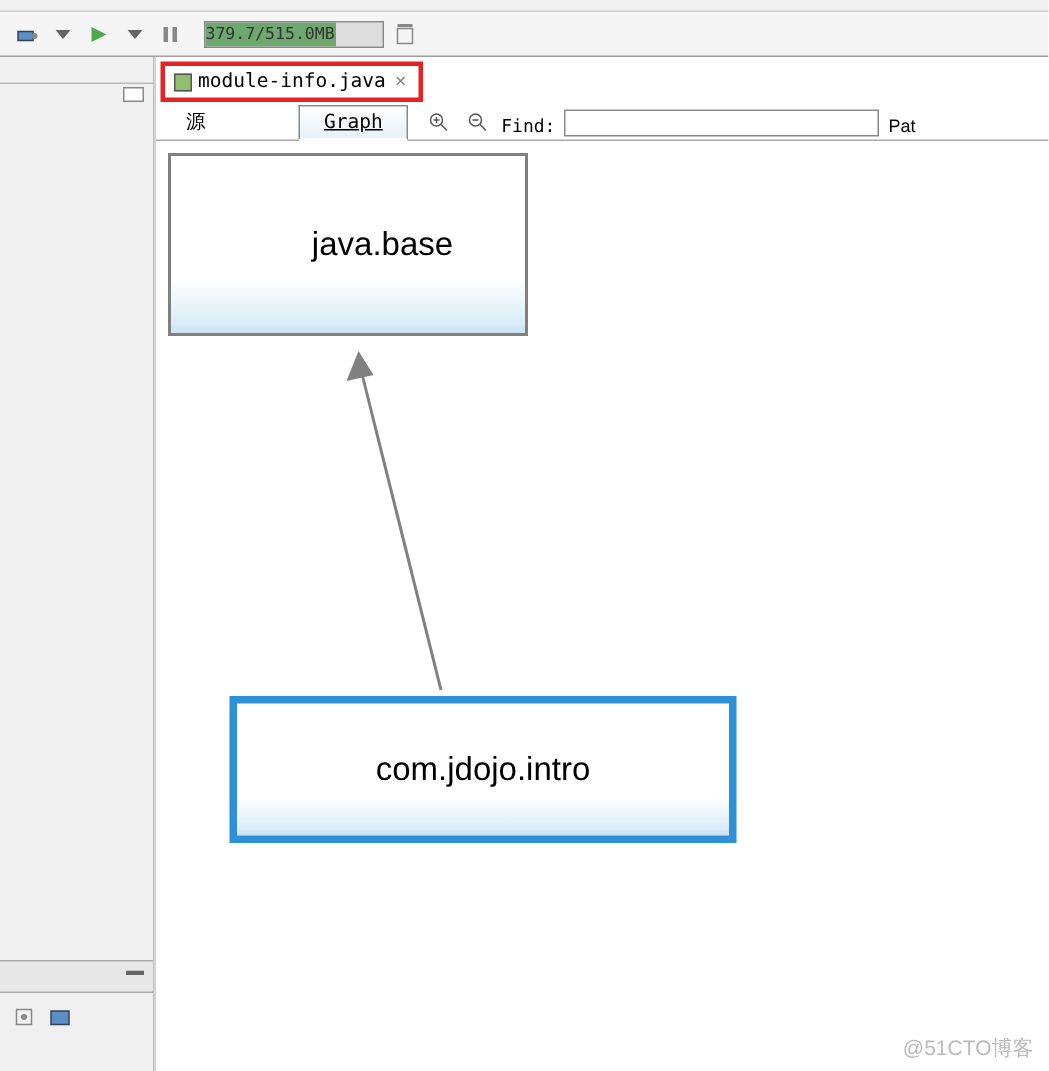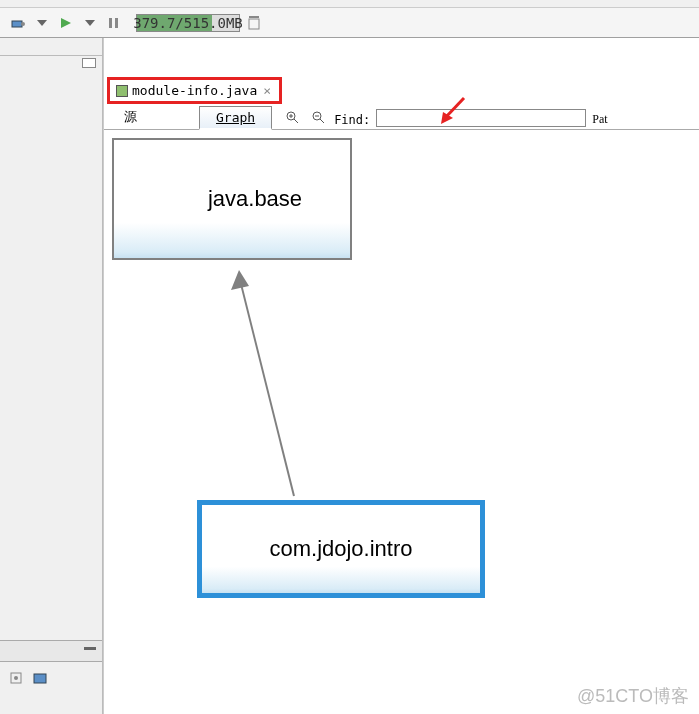--- a/index.html
+++ b/index.html
@@ -11,24 +11,24 @@
     .menu-bar {
       height: 8px; background: #f0f0f0; border-bottom: 1px solid #ccc;
       display: flex; gap: 8px; padding: 0 6px; color: #555; overflow: hidden;
     }
     .toolbar {
       height: 30px; background: #f5f5f5; border-bottom: 1px solid #a0a0a0;
       display: flex; align-items: center; gap: 4px; padding: 2px 8px;
     }
     .tool-icon { width:20px; height:20px; display:flex; align-items:center; justify-content:center; cursor:pointer; }
     .memory-bar {
-      width: 104px; height: 18px; border: 1px solid #888;
+      width: 120px; height: 18px; border: 1px solid #888;
       background: linear-gradient(to right, #6fa86f 0%, #6fa86f 74%, #ddd 74%, #ddd 100%);
-      display:flex; align-items:center; justify-content:center;
-      font-family: monospace; font-size: 14px; color:#333;
+      display:flex; align-items:center; 
+      font-family: monospace; font-size: 11px; color:#333;
     }
     .main {
       display:flex; height: calc(100% - 38px);
     }
     .gutter {
       width: 103px; background: #f0f0f0; border-right: 1px solid #bbb;
       position: relative;
     }
     .gutter-divider { height:18px; border-bottom:1px solid #bbb; }
     .minimize {
@@ -37,21 +37,21 @@
     }
     .editor {
       flex:1; background:#fff; position:relative; border-left:1px solid #ccc;
     }
     .tab-container {
       padding: 3px 3px 0 3px;
     }
     .tab {
       display:inline-flex; align-items:center; gap:4px;
       border: 3px solid #e62222; background:#fff; padding:3px 6px;
-      font-family: monospace; font-size:13px;margin-top:36px;
+      font-family: monospace; font-size:13px;
     }
     .tab-icon { width:12px; height:12px; background:#8fbf6f; border:1px solid #555; }
     .close-x { color:#888; cursor:pointer; padding:0 2px; }
     .subtabs {
       display:flex; align-items:center; border-bottom:1px solid #aaa;
       height:26px; padding: 0 4px; gap: 6px;
     }
     .subtab {
       padding: 3px 16px; font-size:13px; cursor:pointer;
       font-family: "SimSun","Microsoft YaHei",sans-serif;
@@ -69,23 +69,23 @@
     .graph-canvas {
       position:relative; width:100%; height:calc(100% - 56px); background:#fff;
     }
     .node {
       position:absolute; border:2px solid #808080;
       background: linear-gradient(to bottom, #fff 0%, #fff 70%, #d9ecf7 95%, #c8e2f2 100%);
       display:flex; align-items:center; justify-content:center;
       font-size:22px; font-family: Arial, sans-serif; color:#000;
     }
     .node.base { left:8px; top:8px; width:240px; height:122px;padding-left:46px; }
-    .node.intro { left:49px; top:370px; width:288px; height:98px; border:5px solid #2d90d8;margin-left:44px; }
+    .node.intro { left:49px; top:370px; width:338px; height:98px; border:5px solid #2d90d8; }
     .watermark {
-      position:absolute; bottom:6px; right:10px; color:#bbb; font-size:18px;
+      position:absolute; bottom:6px; right:10px; color:#bbb; font-size:14px;
     }
     .arrow-line {
       position:absolute; left:0; top:0; pointer-events:none;
     }
     .gutter-bottom {
       position:absolute; bottom:52px; left:0; right:0; height:22px;
       border-top:1px solid #aaa; border-bottom:1px solid #aaa; background:#e8e8e8;
       display:flex; justify-content:flex-end; align-items:center; padding-right:6px;
     }
     .gutter-footer-icons {
@@ -189,21 +189,21 @@
         </div>
         <div class="tool-icon">
           <svg width="14" height="14">
               <circle cx="6" cy="6" r="4" fill="none" stroke="#555"></circle>
               <line x1="9" y1="9" x2="13" y2="13" stroke="#555"></line>
               <line x1="4" y1="6" x2="8" y2="6" stroke="#555"></line>
             </svg>
         </div>
         <span style="font-family:monospace">Find:</span>
         <input class="find-input" placeholder="" style="">
-        <span style="font-family:Liberation Serif, serif">Pat</span>
+        <span style="font-family:Liberation Sans, sans-serif">Pat</span>
       </div>
     </div>
 
     <div class="graph-canvas">
       <div class="node base">
         <span>java.base</span>
       </div>
       <div class="node intro">
         <span>com.jdojo.intro</span>
       </div>

